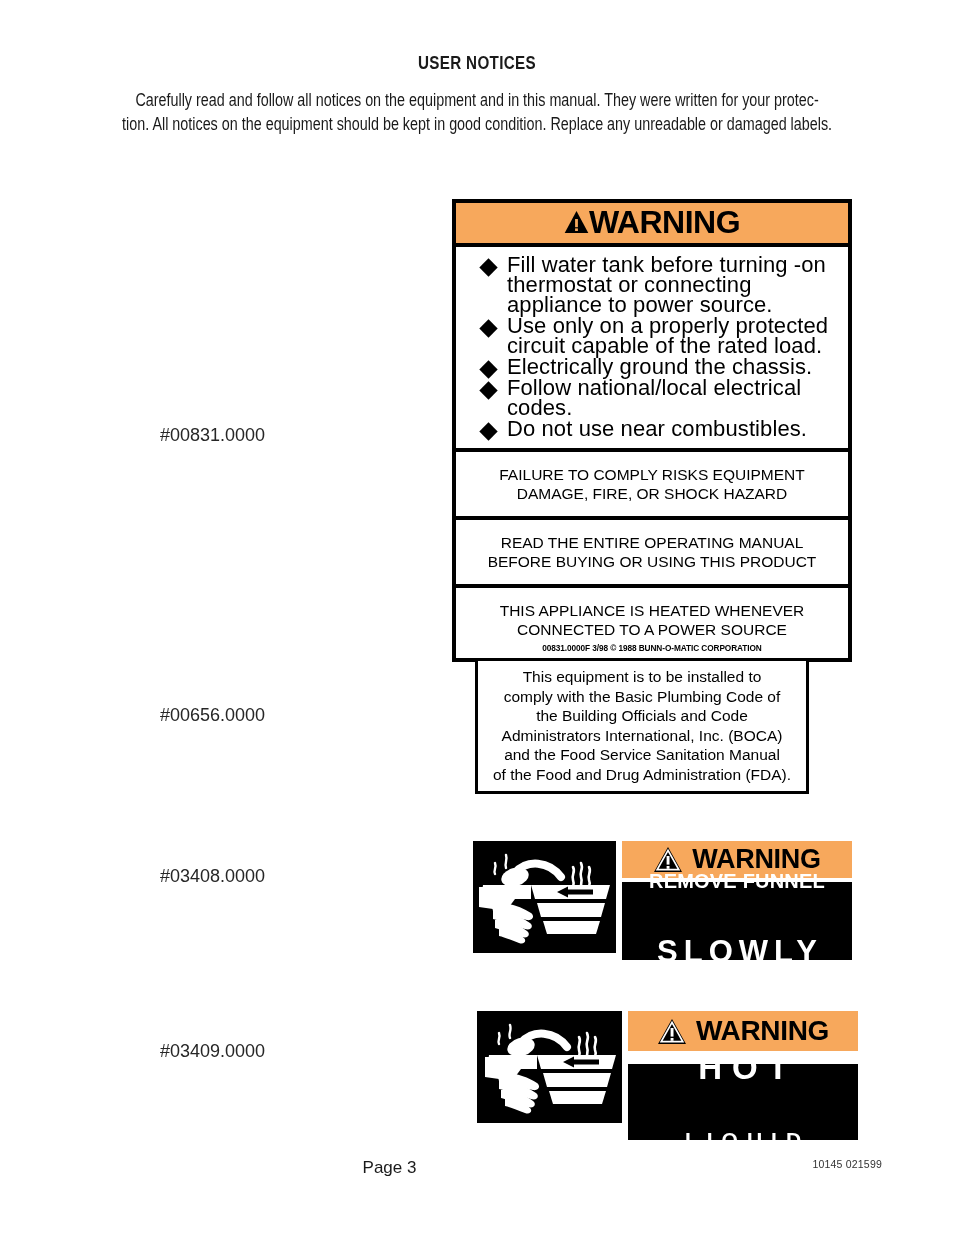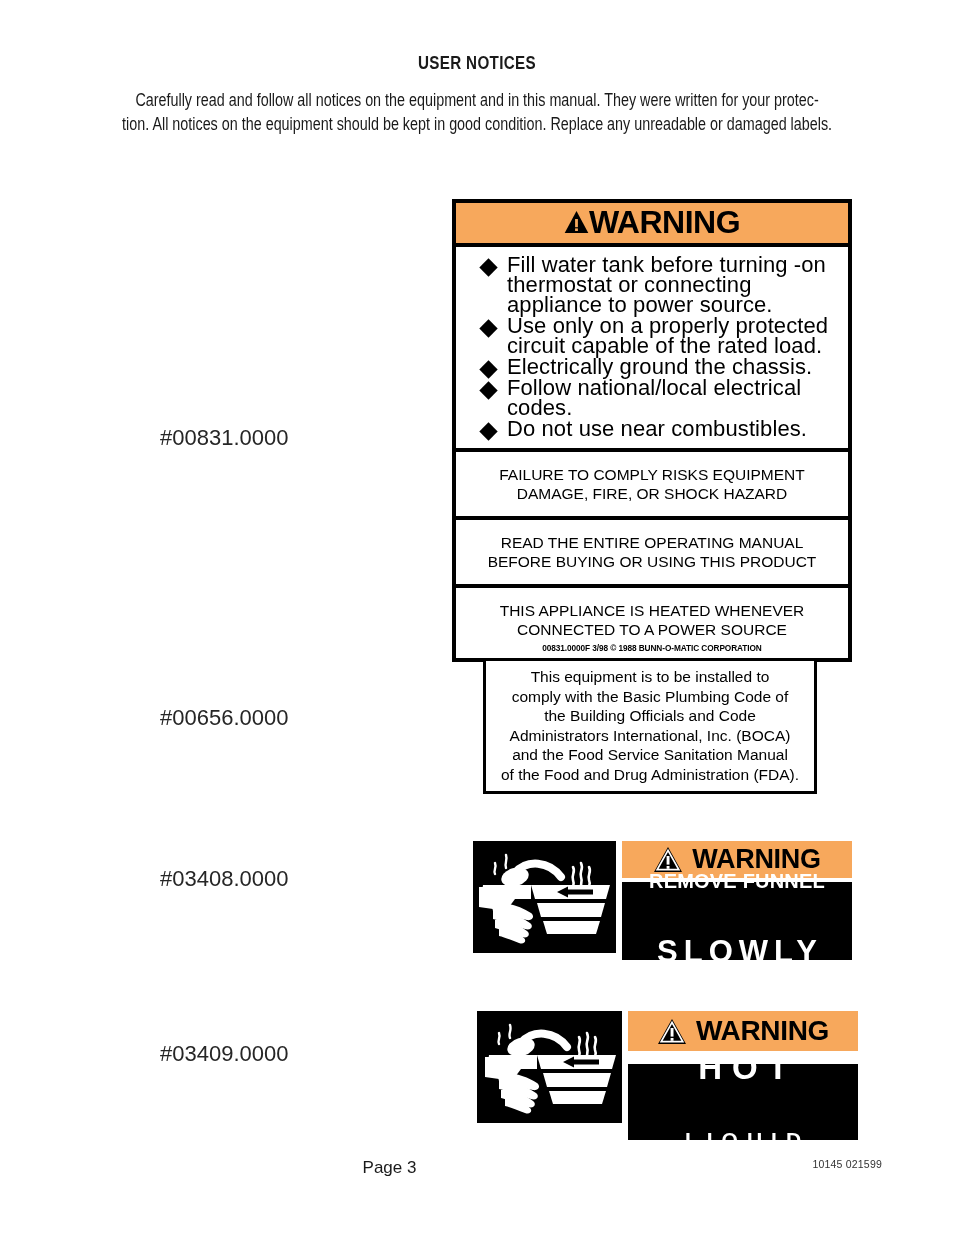--- a/index.html
+++ b/index.html
@@ -43,21 +43,21 @@
     width: 1027px;
     color: #1a1a1a;
   }
   .intro .l1 { display:block; text-align: center;}
   .intro .l2 { display:block; text-align: center;}
 
   
   .partnum {
     position: absolute;
     left: 160px;
-    font-size: 22px;
+    font-size: 18px;
     color: #262626;
     white-space: nowrap;
   }
   #pn-0 { top: 425px; }
   #pn-1 { top: 705px; }
   #pn-2 { top: 866px; }
   #pn-3 { top: 1041px; }
 
   
   .label1 {
@@ -146,21 +146,20 @@
     top: 658px;
     width: 334px;
     border: 3px solid #000;
     box-sizing: border-box;
     background: #fff;
     text-align: center;
     padding: 6px 3px 7px 3px;
     font-size: 15.5px;
     line-height: 19.5px;
     color: #000;
-    margin-left: 8px;
   }
 
   
   .piclabel {
     position: absolute;
     display: flex;
     align-items: stretch;
   }
   #label3 { left: 473px; top: 841px; }
   #label4 { left: 477px; top: 1011px; }

